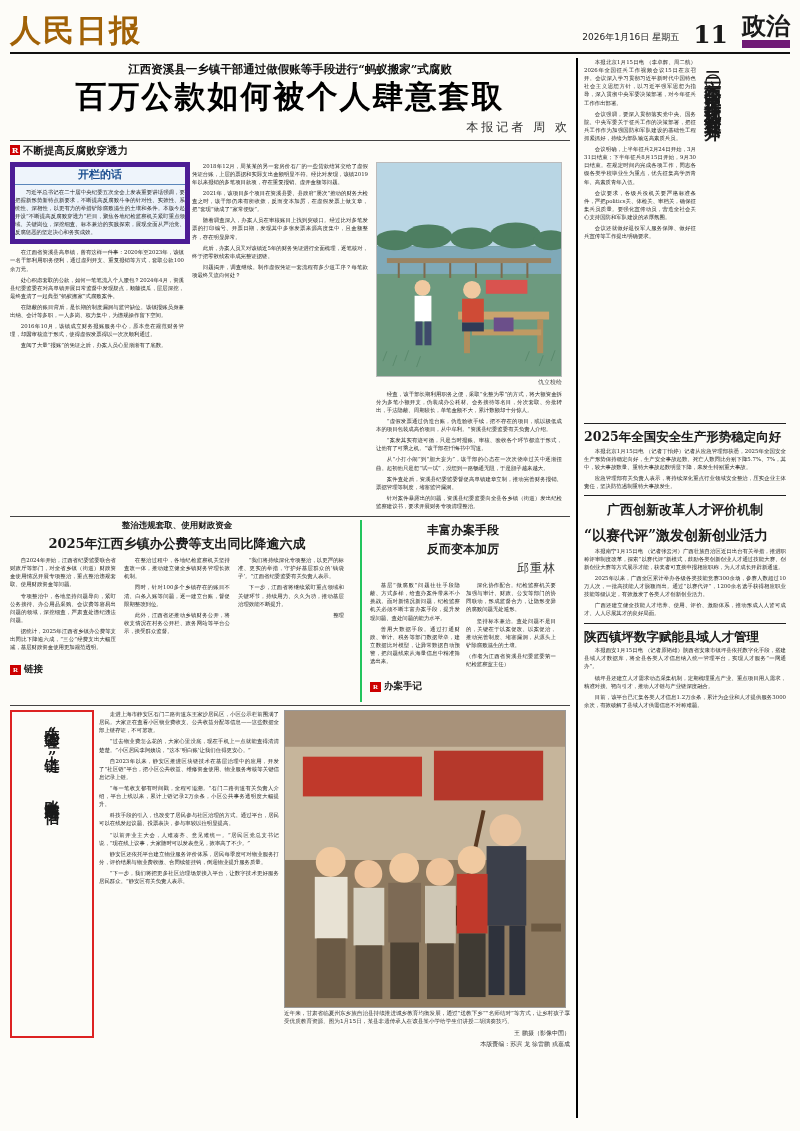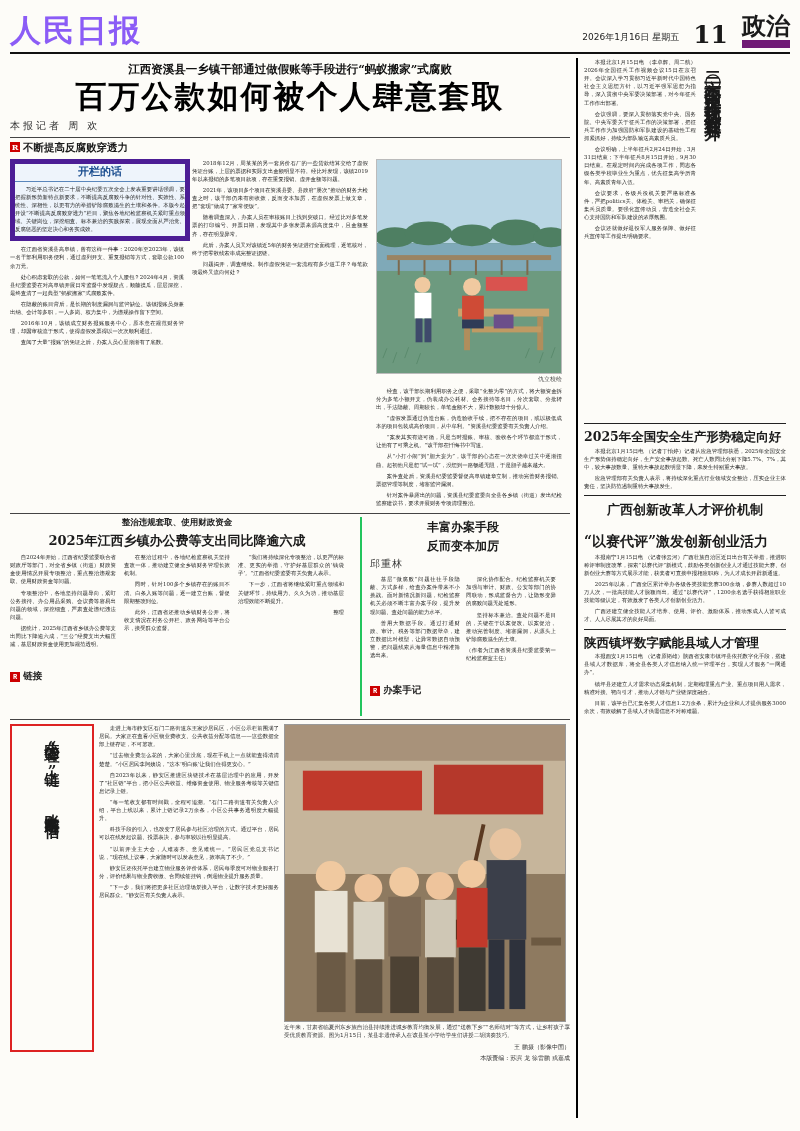--- a/index.html
+++ b/index.html
@@ -14,21 +14,21 @@
   }
   .page { width:800px; height:1131px; position:relative; padding:8px 10px; }
 
   
   .masthead {
     display:flex; align-items:flex-end; justify-content:space-between;
     border-bottom:2px solid #111; padding-bottom:4px; margin-bottom:4px;
   }
   .logo {
     font-family:"DejaVu Serif","Liberation Serif",serif;
-    font-weight:bold; font-size:31px; letter-spacing:2px; color:#8b5cf6;
+    font-weight:bold; font-size:31px; letter-spacing:2px; color:#a16207;
     line-height:1; padding-bottom:2px;
   }
   .mast-right { display:flex; align-items:flex-end; gap:14px; }
   .mast-date { font-size:9px; color:#222; padding-bottom:4px;margin-top:23px; }
   .mast-pageno {
     font-family:"DejaVu Serif","Liberation Serif",serif;
     font-size:25px; font-weight:bold; line-height:1; padding-bottom:1px;
   }
   .mast-section {
     font-family:"DejaVu Serif","Liberation Serif",serif;
@@ -44,21 +44,21 @@
   
   .kicker {
     text-align:center; font-size:11.5px; font-weight:bold; color:#111;
     margin:4px 0 2px 0; font-family:"DejaVu Serif","Liberation Serif",serif;
   }
   .headline {
     text-align:center; font-size:31px; font-weight:bold; letter-spacing:2px;
     font-family:Liberation Sans, sans-serif; color:#000;
     margin:2px 0 4px 0; line-height:1.15;
   }
-  .byline { text-align:left; font-size:10px; color:#333; margin-bottom:4px; letter-spacing:3px;}
+  .byline { text-align:right; font-size:12px; color:#333; margin-bottom:4px; letter-spacing:3px;}
   .rule-thin { border-top:1px solid #444; margin:3px 0; }
 
   
   .rmark {
     display:inline-block; background:#c00; color:#fff; font-size:8px;
     width:10px; height:10px; line-height:10px; text-align:center;
     margin-right:3px; vertical-align:1px; font-weight:bold;
   }
   .sublead { font-size:10.5px; font-weight:bold; margin:2px 0 4px 0;
     font-family:"DejaVu Serif","Liberation Serif",serif;}
@@ -109,21 +109,21 @@
     font-family:"DejaVu Serif","Liberation Serif",serif;
     font-weight:bold; font-size:17px; letter-spacing:3px; line-height:1.25;
     height:360px; margin:0 2px;
   }
   .rsec-title {
     font-size:12.5px; font-weight:bold; font-family:"DejaVu Serif","Liberation Serif",serif;
     margin:4px 0 2px 0; line-height:1.25;
   }
   .rsec-title2 {
     font-size:14px; font-weight:bold; font-family:"DejaVu Serif","Liberation Serif",serif;
-    margin:14px 0 2px 0; line-height:1.25;
+    margin:8px 0 2px 0; line-height:1.25;
   }
   .rkicker { font-size:13px; font-weight:bold; text-align:center; margin:2px 0;}
   .hr-dark { border-top:1.5px solid #222; margin:5px 0; }
 
   
   .feature { display:flex; gap:5px; margin-top:4px; }
   .redbox {
     border:2px solid #d22; width:84px; padding:4px 2px;
     display:flex; align-items:flex-start; justify-content:center;
   }
@@ -137,21 +137,21 @@
     width:282px; height:298px; border:1px solid #999; position:relative; overflow:hidden;
     background:linear-gradient(#c9b49a 0%, #b89e80 40%, #8e7a60 100%);
   }
   .photo-cap { font-size:5.6px; line-height:1.4; color:#333; text-align:justify; margin-top:2px;}
   .credit { font-size:6px; text-align:right; color:#333; margin-top:3px;}
 
   .linkbadge {
     display:inline-block; background:#c00; color:#fff; font-size:7px;
     padding:1px 3px; margin-right:3px; font-weight:bold;
   }
-  .badge-line { font-size:9.5px; font-weight:bold; margin:19px 0; font-family:Liberation Mono, monospace;}
+  .badge-line { font-size:9.5px; font-weight:bold; margin:9px 0; font-family:Liberation Serif, serif;}
   .footer-note { font-size:6px; color:#333; text-align:right; margin-top:2px;}
 </style>
 </head>
 <body>
 
 <div class="page">
 
   <div class="masthead">
     <div class="logo">人民日报</div>
     <div class="mast-right">

